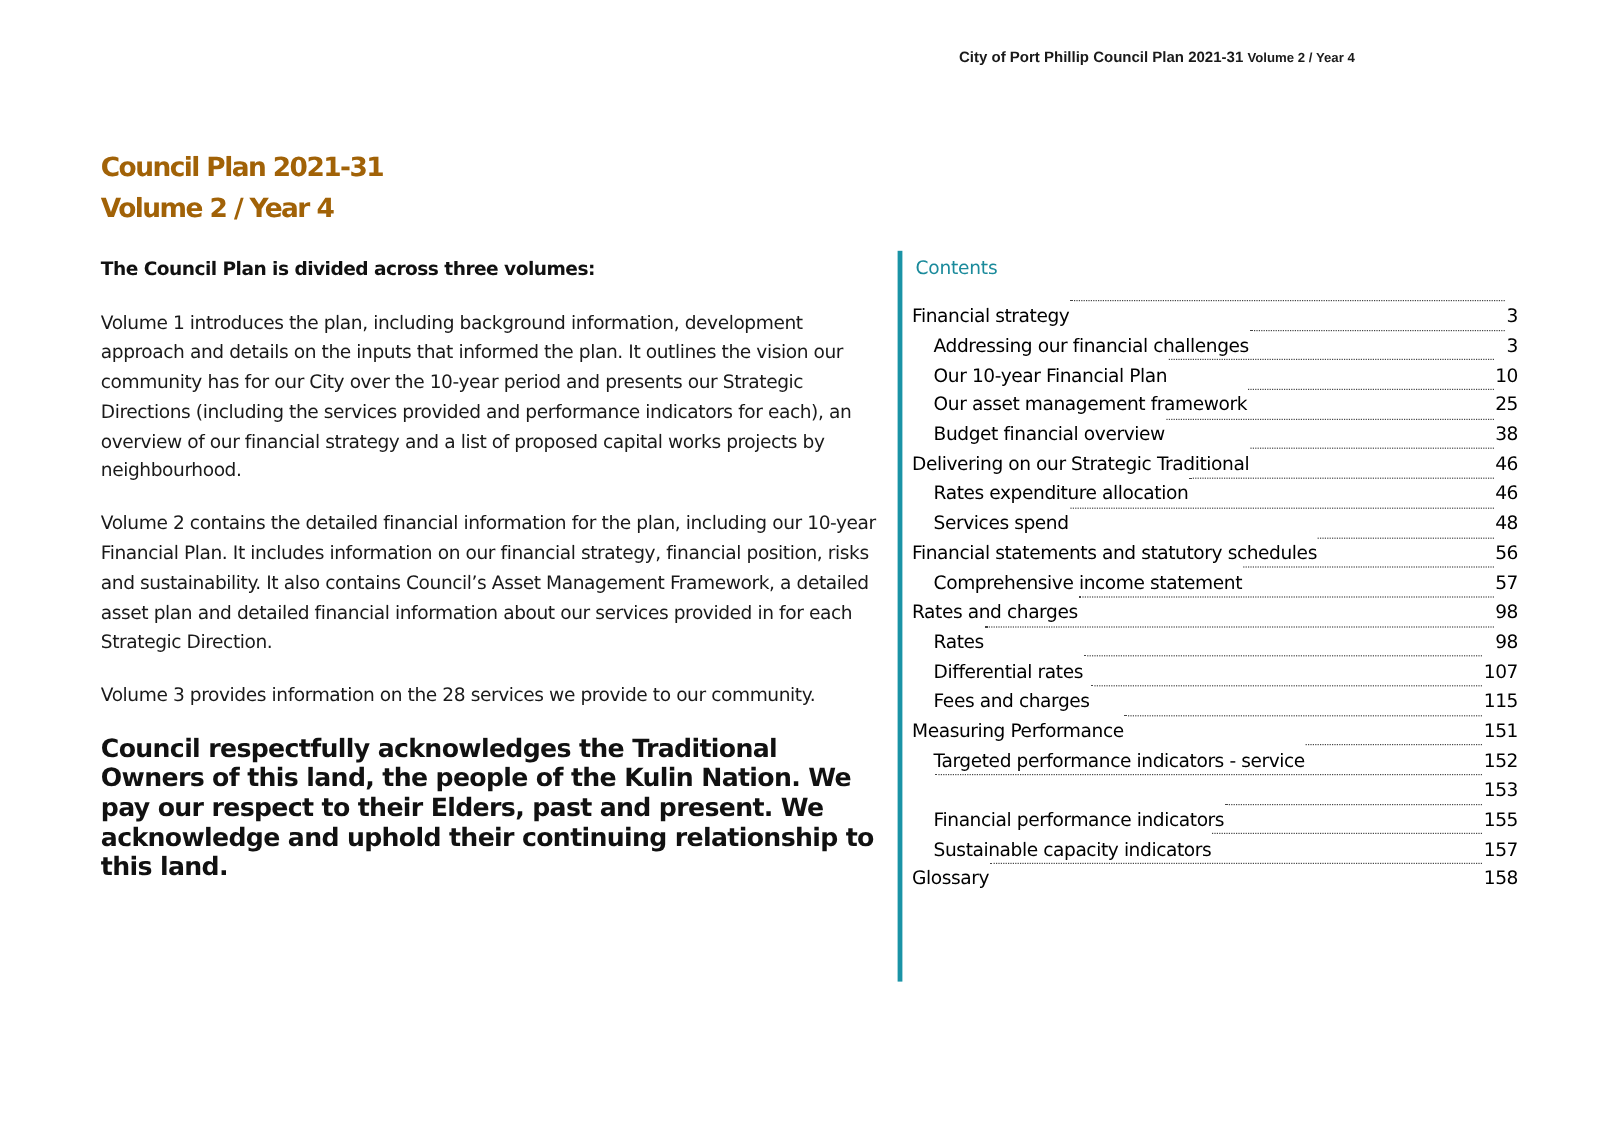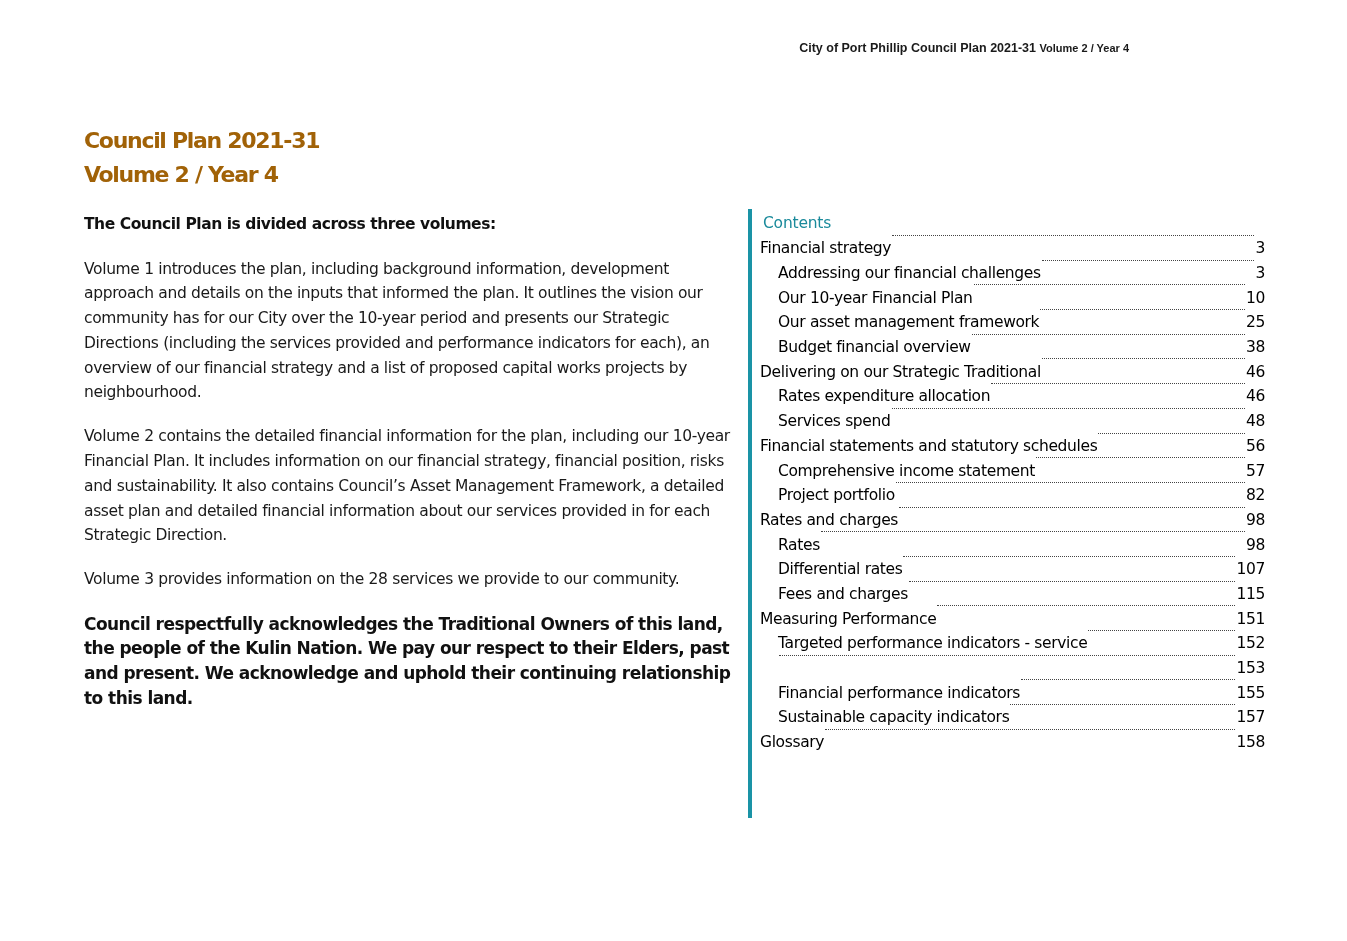--- a/index.html
+++ b/index.html
@@ -25,32 +25,32 @@
     .left-col { position: absolute; left: 84px; top: 212px; width: 650px; }
     .lead {
       font-weight: bold; font-size: 15.5px; letter-spacing: -0.45px;
       line-height: 24.7px; margin-bottom: 20px;
     }
     .para {
       font-size: 15.5px; letter-spacing: -0.35px; line-height: 24.7px;
       margin-bottom: 19.5px; color: #1a1a1a;
     }
     .ack {
-      font-weight: bold; font-size: 17px; letter-spacing: -0.55px;
+      font-weight: bold; font-size: 21px; letter-spacing: -0.55px;
       line-height: 24.7px; color: #111;
     }
 
     .toc-bar {
       position: absolute; left: 748px; top: 209px; width: 4px; height: 609px;
       background: #1a93a6;
     }
     .toc { position: absolute; left: 760px; top: 210px; width: 505px; }
     .toc-heading {
       font-size: 15.5px; color: #1a8a9b; letter-spacing: -0.2px;
-      margin-left: 3px; line-height: 26px; 
+      margin-left: 3px; line-height: 26px; margin-bottom: 15px;
     }
     .toc-row {
       display: flex; align-items: center; height: 24.7px;
       font-size: 15.5px; letter-spacing: -0.35px; color: #000000; white-space: nowrap;
     }
     .toc-row.sub { padding-left: 18px; }
     .toc-row .label { flex: 0 0 auto; }
     .toc-row .leader {
       flex: 1 1 auto; overflow: hidden; margin: 0 1px;
       border-bottom: 1.5px dotted #444; height: 0; align-self: baseline;
@@ -129,25 +129,20 @@
         <div class="toc-row">
           <span class="label">Financial statements and statutory schedules</span>
           <span class="leader"></span>
           <span class="page-num">56</span>
         </div>
         <div class="toc-row sub">
           <span class="label">Comprehensive income statement</span>
           <span class="leader"></span>
           <span class="page-num">57</span>
         </div>
-        <div class="toc-row sub">
-          <span class="label">Project portfolio</span>
-          <span class="leader"></span>
-          <span class="page-num">82</span>
-        </div>
         <div class="toc-row">
           <span class="label">Rates and charges</span>
           <span class="leader"></span>
           <span class="page-num">98</span>
         </div>
         <div class="toc-row sub">
           <span class="label">Rates</span>
           <span class="leader"></span>
           <span class="page-num">98</span>
         </div>

